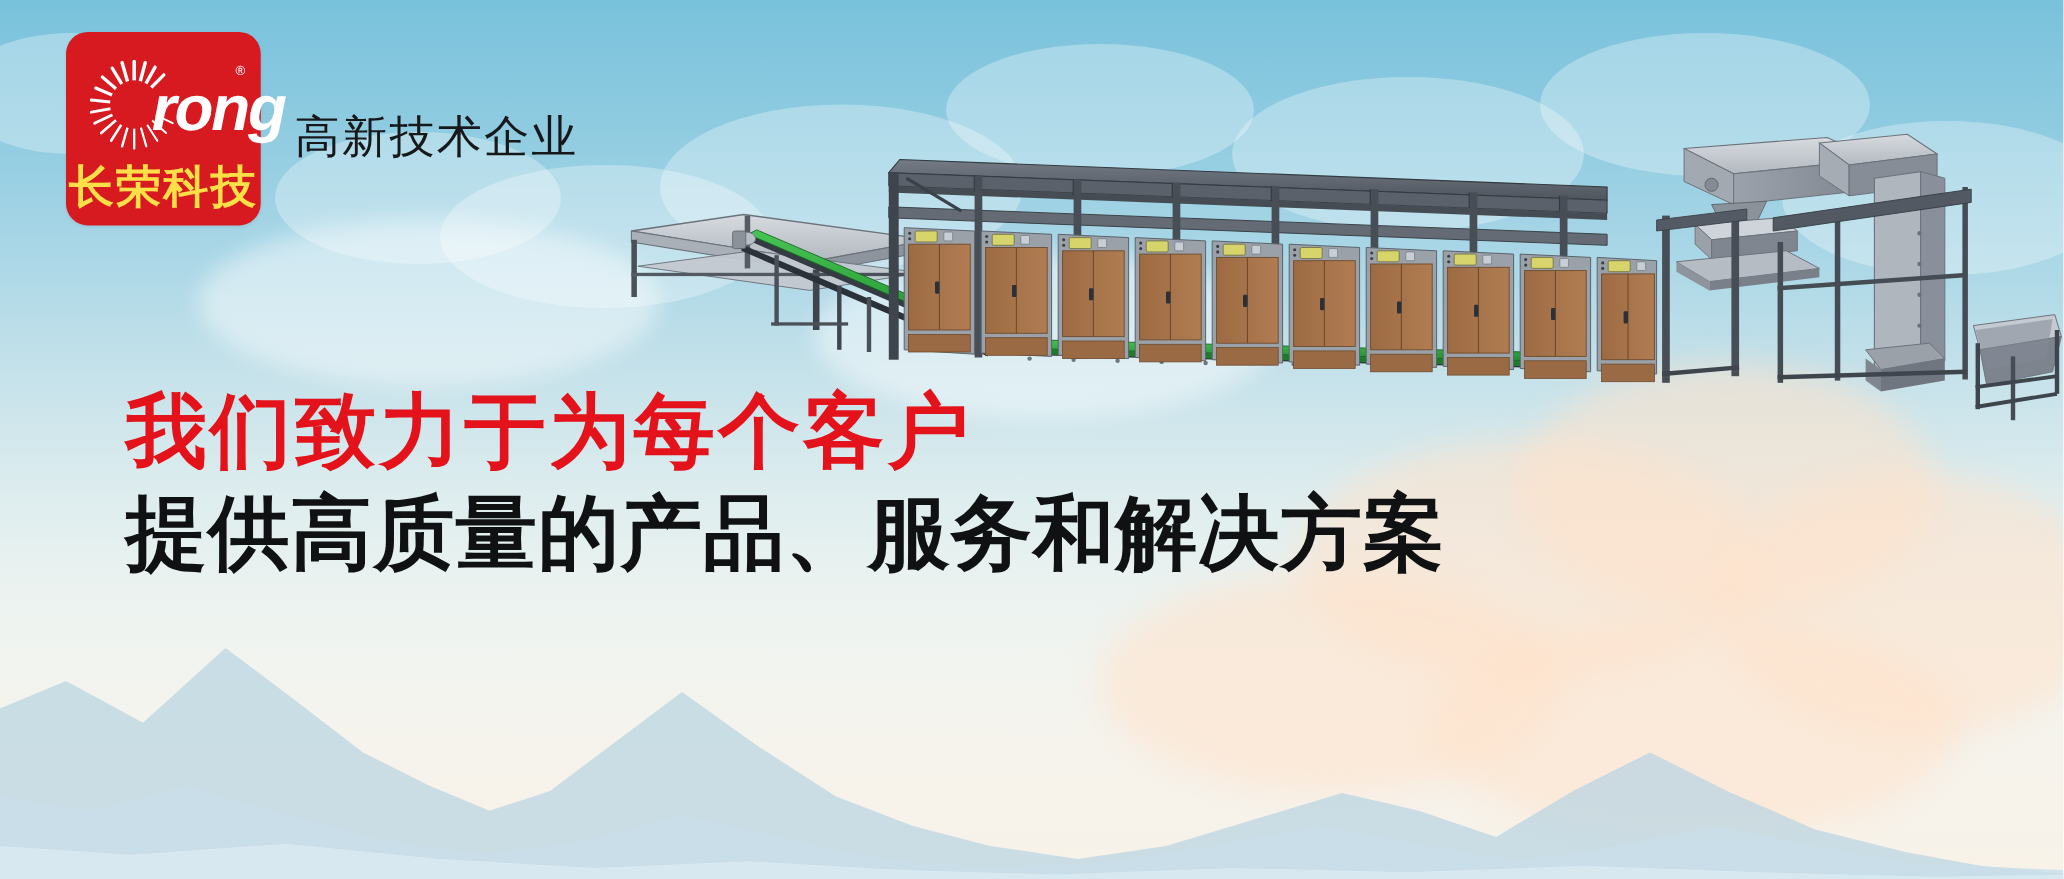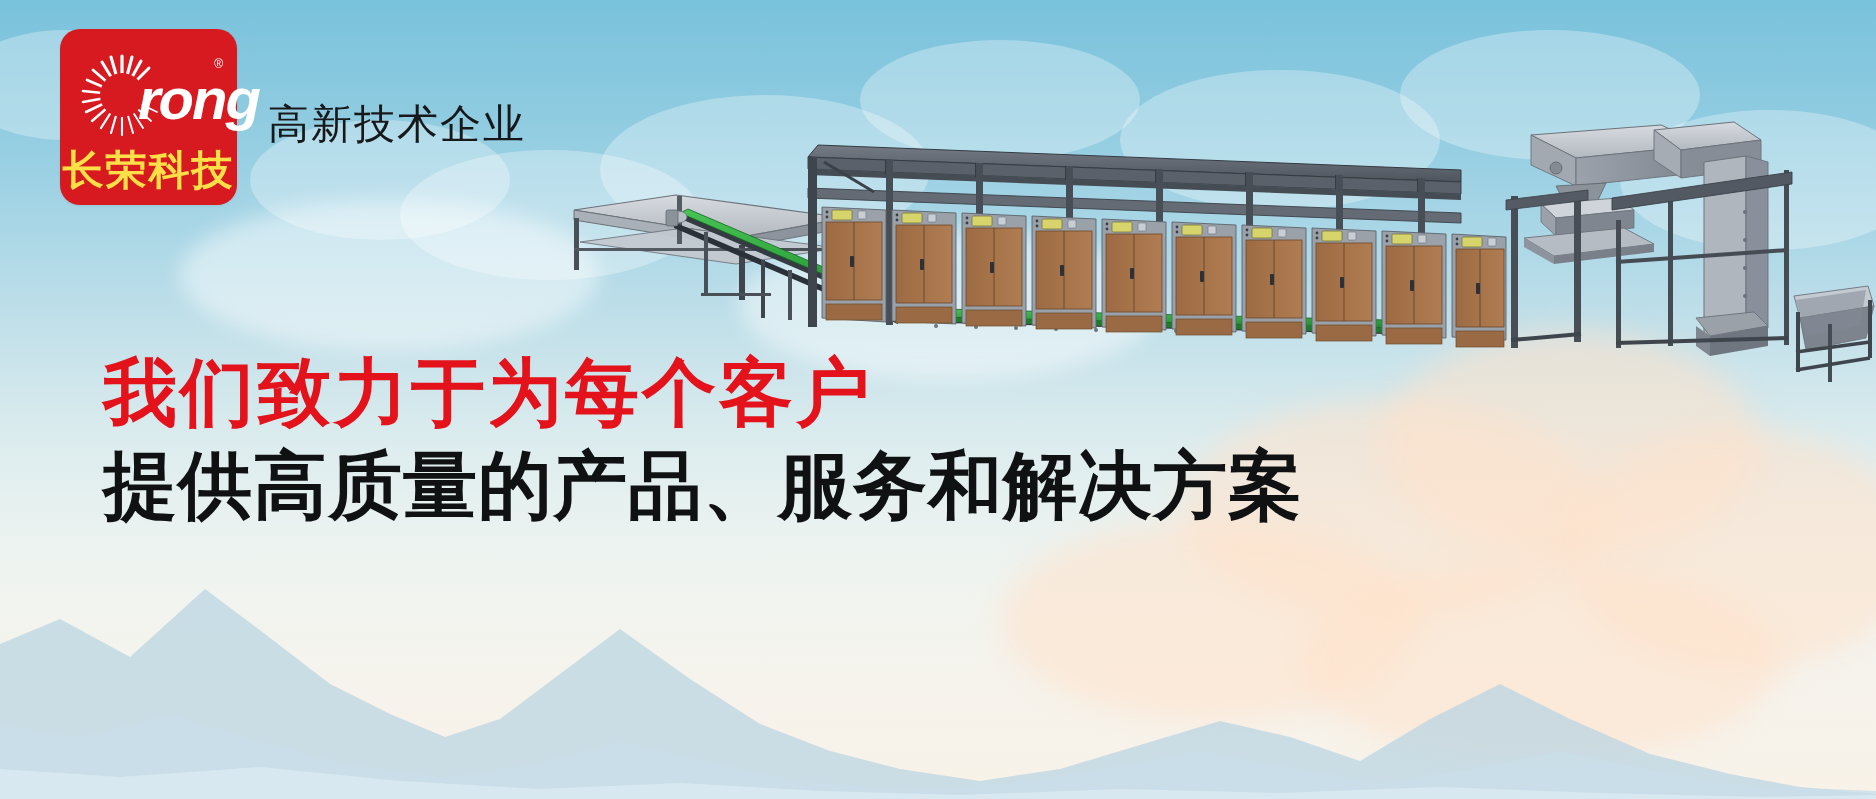--- a/index.html
+++ b/index.html
@@ -61,21 +61,21 @@
 
   
   .tagline{
     position:absolute;left:268px;top:104px;
     font-size:41px;color:#17181a;
     letter-spacing:2px;line-height:1;
     font-family:"Liberation Serif",serif;
   }
 
   
-  .headline{position:absolute;left:103px;top:352px;}
+  .headline{position:absolute;left:114px;top:352px;}
   .headline .l1{
     color:#e4121a;
     font-size:74px;font-weight:700;line-height:1.12;
     letter-spacing:3px;
     font-family:"Liberation Serif",serif;
     margin:0;
   }
   .headline .l2{
     color:#101113;
     font-size:74px;font-weight:700;line-height:1.12;

